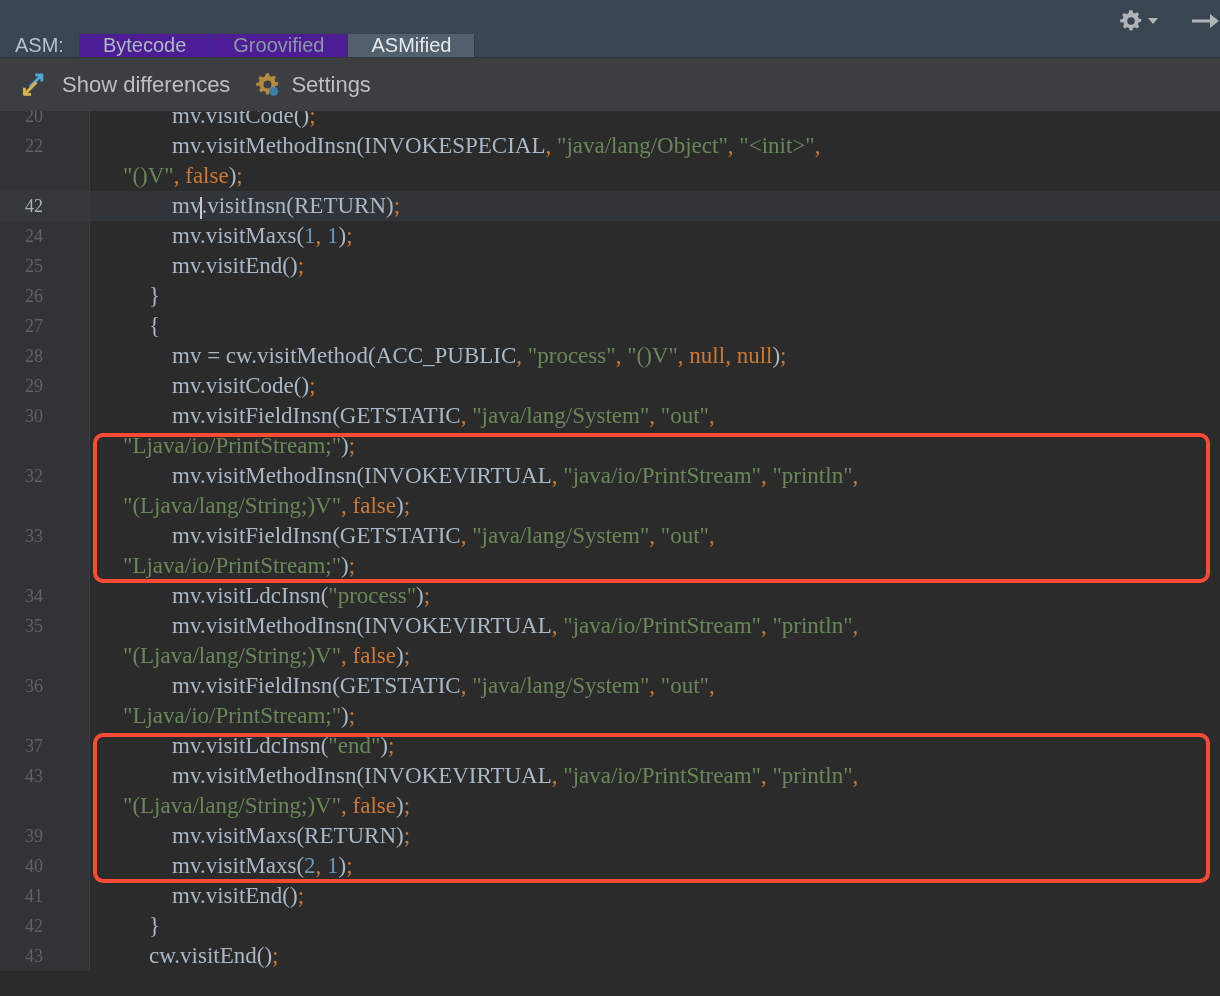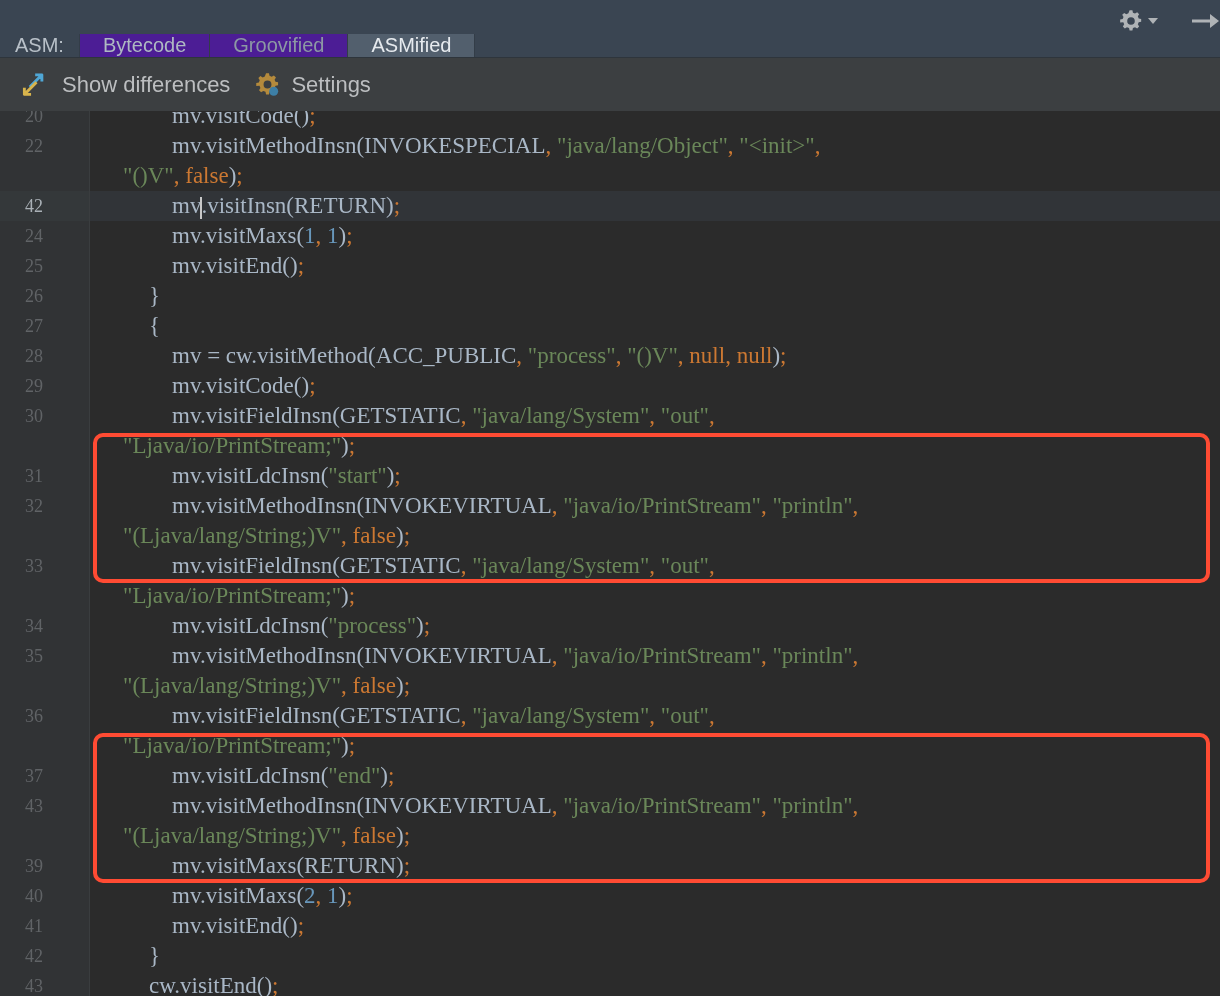--- a/index.html
+++ b/index.html
@@ -106,21 +106,20 @@
       <div class="row wrap"><div class="gut"></div><div class="code"><span class="tk-s">"()V"</span><span class="tk-o">,</span><span class="tk-p"> </span><span class="tk-o">false</span><span class="tk-p">)</span><span class="tk-o">;</span></div></div>
       <div class="row current"><div class="gut">42</div><div class="code"><span class="tk-p">            mv</span><span class="caret"></span><span class="tk-p">.visitInsn(RETURN)</span><span class="tk-o">;</span></div></div>
       <div class="row"><div class="gut">24</div><div class="code"><span class="tk-p">            mv.visitMaxs(</span><span class="tk-n">1</span><span class="tk-o">,</span><span class="tk-p"> </span><span class="tk-n">1</span><span class="tk-p">)</span><span class="tk-o">;</span></div></div>
       <div class="row"><div class="gut">25</div><div class="code"><span class="tk-p">            mv.visitEnd()</span><span class="tk-o">;</span></div></div>
       <div class="row"><div class="gut">26</div><div class="code"><span class="tk-p">        }</span></div></div>
       <div class="row"><div class="gut">27</div><div class="code"><span class="tk-p">        {</span></div></div>
       <div class="row"><div class="gut">28</div><div class="code"><span class="tk-p">            mv = cw.visitMethod(ACC_PUBLIC</span><span class="tk-o">,</span><span class="tk-p"> </span><span class="tk-s">"process"</span><span class="tk-o">,</span><span class="tk-p"> </span><span class="tk-s">"()V"</span><span class="tk-o">,</span><span class="tk-p"> </span><span class="tk-o">null</span><span class="tk-o">,</span><span class="tk-p"> </span><span class="tk-o">null</span><span class="tk-p">)</span><span class="tk-o">;</span></div></div>
       <div class="row"><div class="gut">29</div><div class="code"><span class="tk-p">            mv.visitCode()</span><span class="tk-o">;</span></div></div>
       <div class="row"><div class="gut">30</div><div class="code"><span class="tk-p">            mv.visitFieldInsn(GETSTATIC</span><span class="tk-o">,</span><span class="tk-p"> </span><span class="tk-s">"java/lang/System"</span><span class="tk-o">,</span><span class="tk-p"> </span><span class="tk-s">"out"</span><span class="tk-o">,</span></div></div>
       <div class="row wrap"><div class="gut"></div><div class="code"><span class="tk-s">"Ljava/io/PrintStream;"</span><span class="tk-p">)</span><span class="tk-o">;</span></div></div>
-      <div class="row"><div class="gut">31</div><div class="code"><span class="tk-p">            mv.visitLdcInsn(</span><span class="tk-s">"start"</span><span class="tk-p">)</span><span class="tk-o">;</span></div></div>
       <div class="row"><div class="gut">32</div><div class="code"><span class="tk-p">            mv.visitMethodInsn(INVOKEVIRTUAL</span><span class="tk-o">,</span><span class="tk-p"> </span><span class="tk-s">"java/io/PrintStream"</span><span class="tk-o">,</span><span class="tk-p"> </span><span class="tk-s">"println"</span><span class="tk-o">,</span></div></div>
       <div class="row wrap"><div class="gut"></div><div class="code"><span class="tk-s">"(Ljava/lang/String;)V"</span><span class="tk-o">,</span><span class="tk-p"> </span><span class="tk-o">false</span><span class="tk-p">)</span><span class="tk-o">;</span></div></div>
       <div class="row"><div class="gut">33</div><div class="code"><span class="tk-p">            mv.visitFieldInsn(GETSTATIC</span><span class="tk-o">,</span><span class="tk-p"> </span><span class="tk-s">"java/lang/System"</span><span class="tk-o">,</span><span class="tk-p"> </span><span class="tk-s">"out"</span><span class="tk-o">,</span></div></div>
       <div class="row wrap"><div class="gut"></div><div class="code"><span class="tk-s">"Ljava/io/PrintStream;"</span><span class="tk-p">)</span><span class="tk-o">;</span></div></div>
       <div class="row"><div class="gut">34</div><div class="code"><span class="tk-p">            mv.visitLdcInsn(</span><span class="tk-s">"process"</span><span class="tk-p">)</span><span class="tk-o">;</span></div></div>
       <div class="row"><div class="gut">35</div><div class="code"><span class="tk-p">            mv.visitMethodInsn(INVOKEVIRTUAL</span><span class="tk-o">,</span><span class="tk-p"> </span><span class="tk-s">"java/io/PrintStream"</span><span class="tk-o">,</span><span class="tk-p"> </span><span class="tk-s">"println"</span><span class="tk-o">,</span></div></div>
       <div class="row wrap"><div class="gut"></div><div class="code"><span class="tk-s">"(Ljava/lang/String;)V"</span><span class="tk-o">,</span><span class="tk-p"> </span><span class="tk-o">false</span><span class="tk-p">)</span><span class="tk-o">;</span></div></div>
       <div class="row"><div class="gut">36</div><div class="code"><span class="tk-p">            mv.visitFieldInsn(GETSTATIC</span><span class="tk-o">,</span><span class="tk-p"> </span><span class="tk-s">"java/lang/System"</span><span class="tk-o">,</span><span class="tk-p"> </span><span class="tk-s">"out"</span><span class="tk-o">,</span></div></div>
       <div class="row wrap"><div class="gut"></div><div class="code"><span class="tk-s">"Ljava/io/PrintStream;"</span><span class="tk-p">)</span><span class="tk-o">;</span></div></div>
       <div class="row"><div class="gut">37</div><div class="code"><span class="tk-p">            mv.visitLdcInsn(</span><span class="tk-s">"end"</span><span class="tk-p">)</span><span class="tk-o">;</span></div></div>

